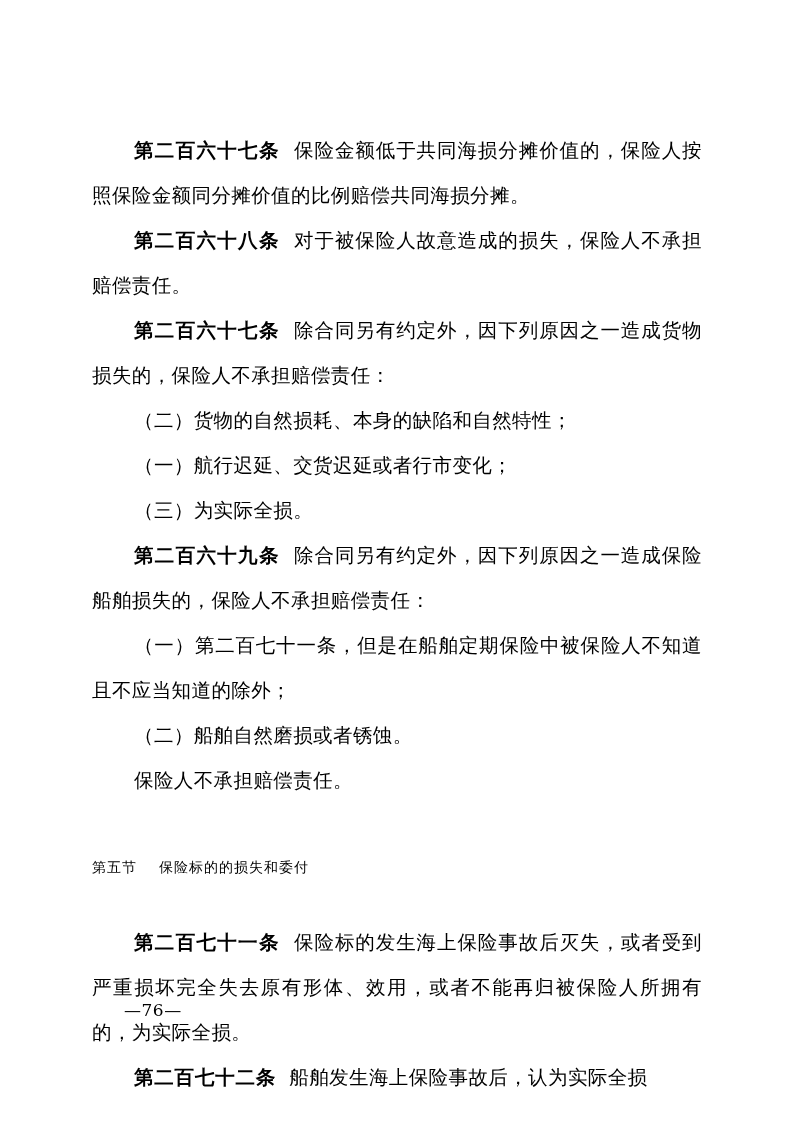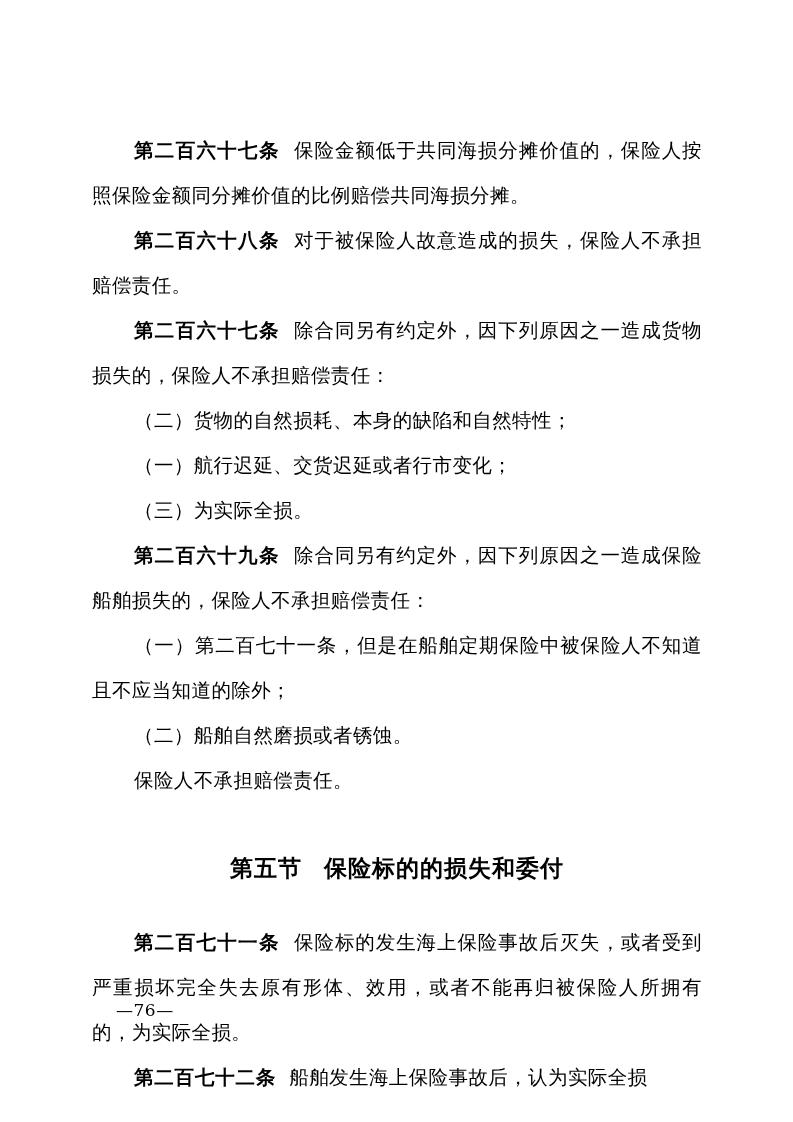--- a/index.html
+++ b/index.html
@@ -42,34 +42,33 @@
     text-indent: 42px;
   }
   .indent2 {
     text-indent: 42px;
   }
   .art-no {
     font-weight: bold;
     letter-spacing: 0.8px;
   }
   .section-title {
-    text-align: center;
-    font-size: 23px;
+    text-align: left;
+    font-size: 14px;
     line-height: 45px;
     margin-top: 42px;
     margin-bottom: 30px;
     letter-spacing: 1px;
-    font-weight: bold;
   }
   .section-title .sec-label {
     margin-right: 22px;
   }
   .pagenum {
     position: absolute;
-    left: 116px;
+    left: 124px;
     top: 1000px;
     font-size: 17px;
     font-family: "DejaVu Serif", "Liberation Serif", serif;
     letter-spacing: 0.5px;
   }
 </style>
 </head>
 <body>
 
 <div class="page">

